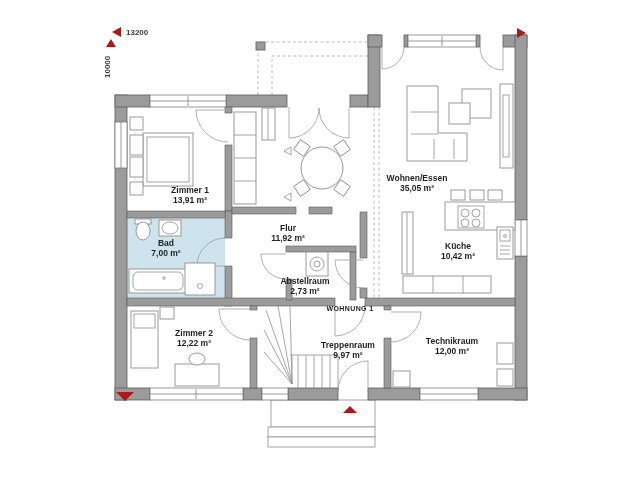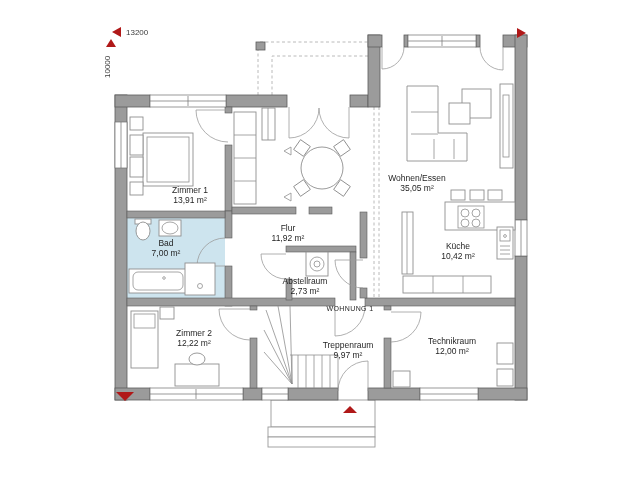--- a/index.html
+++ b/index.html
@@ -1,17 +1,17 @@
 <!DOCTYPE html>
 <html><head>
 <meta charset="utf-8">
 <style>
   html,body{margin:0;padding:0;background:#ffffff;}
   .stage{position:relative;width:576px;height:480px;background:#ffffff;overflow:hidden;
-         font-family:"Liberation Sans", sans-serif;}
+         font-family:"Liberation Sans", sans-serif;font-weight:bold;}
   svg{display:block;}
   .wall{fill:#9b9b9b;stroke:#5c5c5c;stroke-width:0.8;}
   .iwall{fill:#9b9b9b;stroke:#5c5c5c;stroke-width:0.6;}
   .win{fill:#ffffff;stroke:#6e6e6e;stroke-width:0.7;}
   .winline{stroke:#6e6e6e;stroke-width:0.7;fill:none;}
   .furn{fill:#ffffff;stroke:#8f8f8f;stroke-width:0.9;}
   .furnline{stroke:#8f8f8f;stroke-width:0.8;fill:none;}
   .door{stroke:#9c9c9c;stroke-width:0.8;fill:none;}
   .dash{stroke:#a8a8a8;stroke-width:0.8;fill:none;stroke-dasharray:3 2.5;}
   .red{fill:#b01818;stroke:none;}

